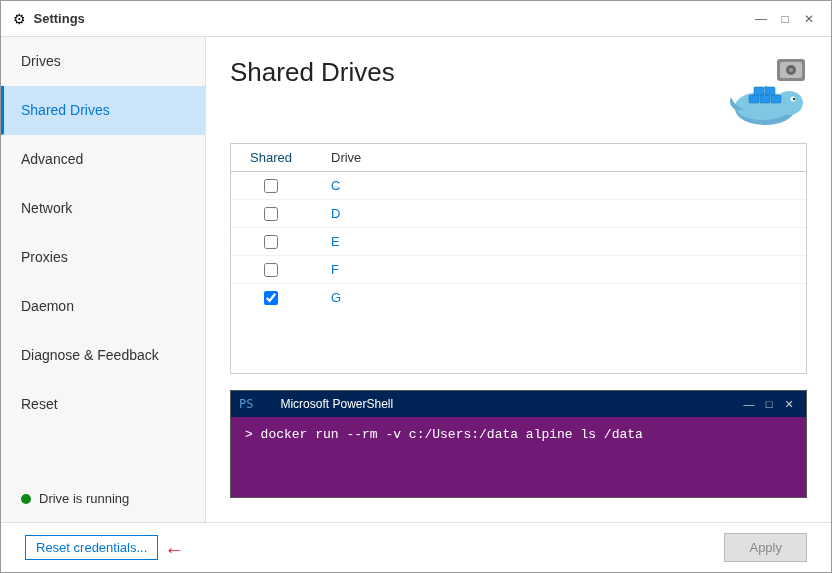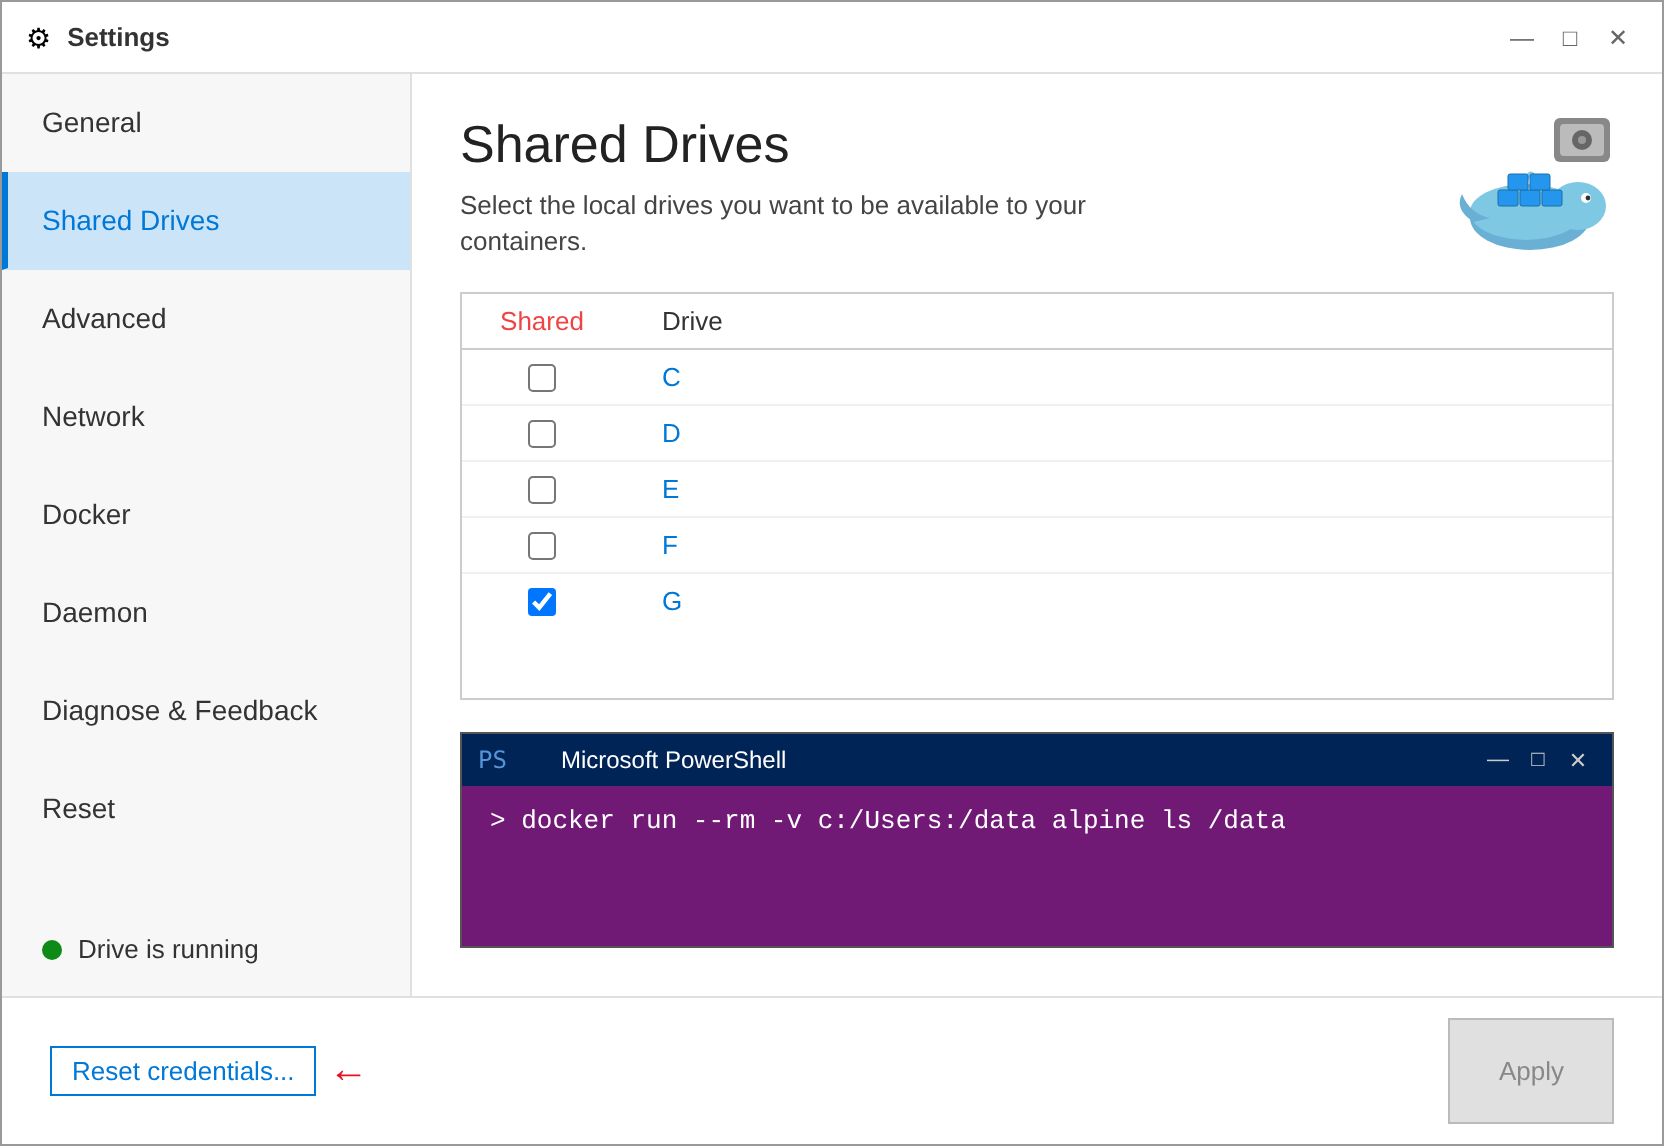--- a/index.html
+++ b/index.html
@@ -139,21 +139,21 @@
     .drive-table-header {
       display: flex;
       background: #fff;
       border-bottom: 1px solid #ccc;
       padding: 6px 0;
     }
     .col-shared {
       width: 80px;
       text-align: center;
       font-size: 13px;
-      color: #ef4444;
+      color: #0c4a6e;
       font-weight: 500;
     }
     .col-drive {
       flex: 1;
       font-size: 13px;
       color: #333;
       font-weight: 500;
       padding-left: 20px;
     }
     .drive-row {
@@ -254,21 +254,21 @@
       justify-content: flex-end;
     }
     .red-arrow {
       color: #e81123;
       font-size: 20px;
     }
     .apply-btn {
       background: #e0e0e0;
       color: #888;
       border: 1px solid #bbb;
-      padding: 18px 24px;
+      padding: 6px 24px;
       font-size: 13px;
       cursor: default;
     }
   </style>
 </head>
 <body>
 
 <div class="window">
 
   <div class="title-bar">
@@ -280,54 +280,53 @@
       <button class="tb-btn minimize">—</button>
       <button class="tb-btn maximize">□</button>
       <button class="tb-btn close">✕</button>
     </div>
   </div>
 
   <div class="content-area">
 
     <div class="sidebar">
       <div class="sidebar-item">
-        <span>General</span>
+        <span>Drives</span>
       </div>
       <div class="sidebar-item active">
         <span>Shared Drives</span>
       </div>
       <div class="sidebar-item">
         <span>Advanced</span>
       </div>
       <div class="sidebar-item">
         <span>Network</span>
       </div>
       <div class="sidebar-item">
-        <span>Docker</span>
+        <span>Proxies</span>
       </div>
       <div class="sidebar-item">
         <span>Daemon</span>
       </div>
       <div class="sidebar-item">
         <span>Diagnose &amp; Feedback</span>
       </div>
       <div class="sidebar-item">
         <span>Reset</span>
       </div>
       <div class="sidebar-footer">
         <span class="status-dot"></span>
         <span>Drive is running</span>
       </div>
     </div>
 
     <div class="main-content">
       <div class="main-header">
         <div>
           <div class="main-title">Shared Drives</div>
-          <div class="main-subtitle">Select the local drives you want to be available to your containers.</div>
         </div>
 
         <svg class="whale-icon" viewBox="0 0 80 70" xmlns="http://www.w3.org/2000/svg">
 
           <rect x="50" y="2" width="28" height="22" rx="3" fill="#888"></rect>
           <rect x="53" y="5" width="22" height="16" rx="2" fill="#bbb"></rect>
           <circle cx="64" cy="13" r="5" fill="#666"></circle>
           <circle cx="64" cy="13" r="2" fill="#999"></circle>
 
           <ellipse cx="38" cy="52" rx="30" ry="16" fill="#6ab0d4"></ellipse>

